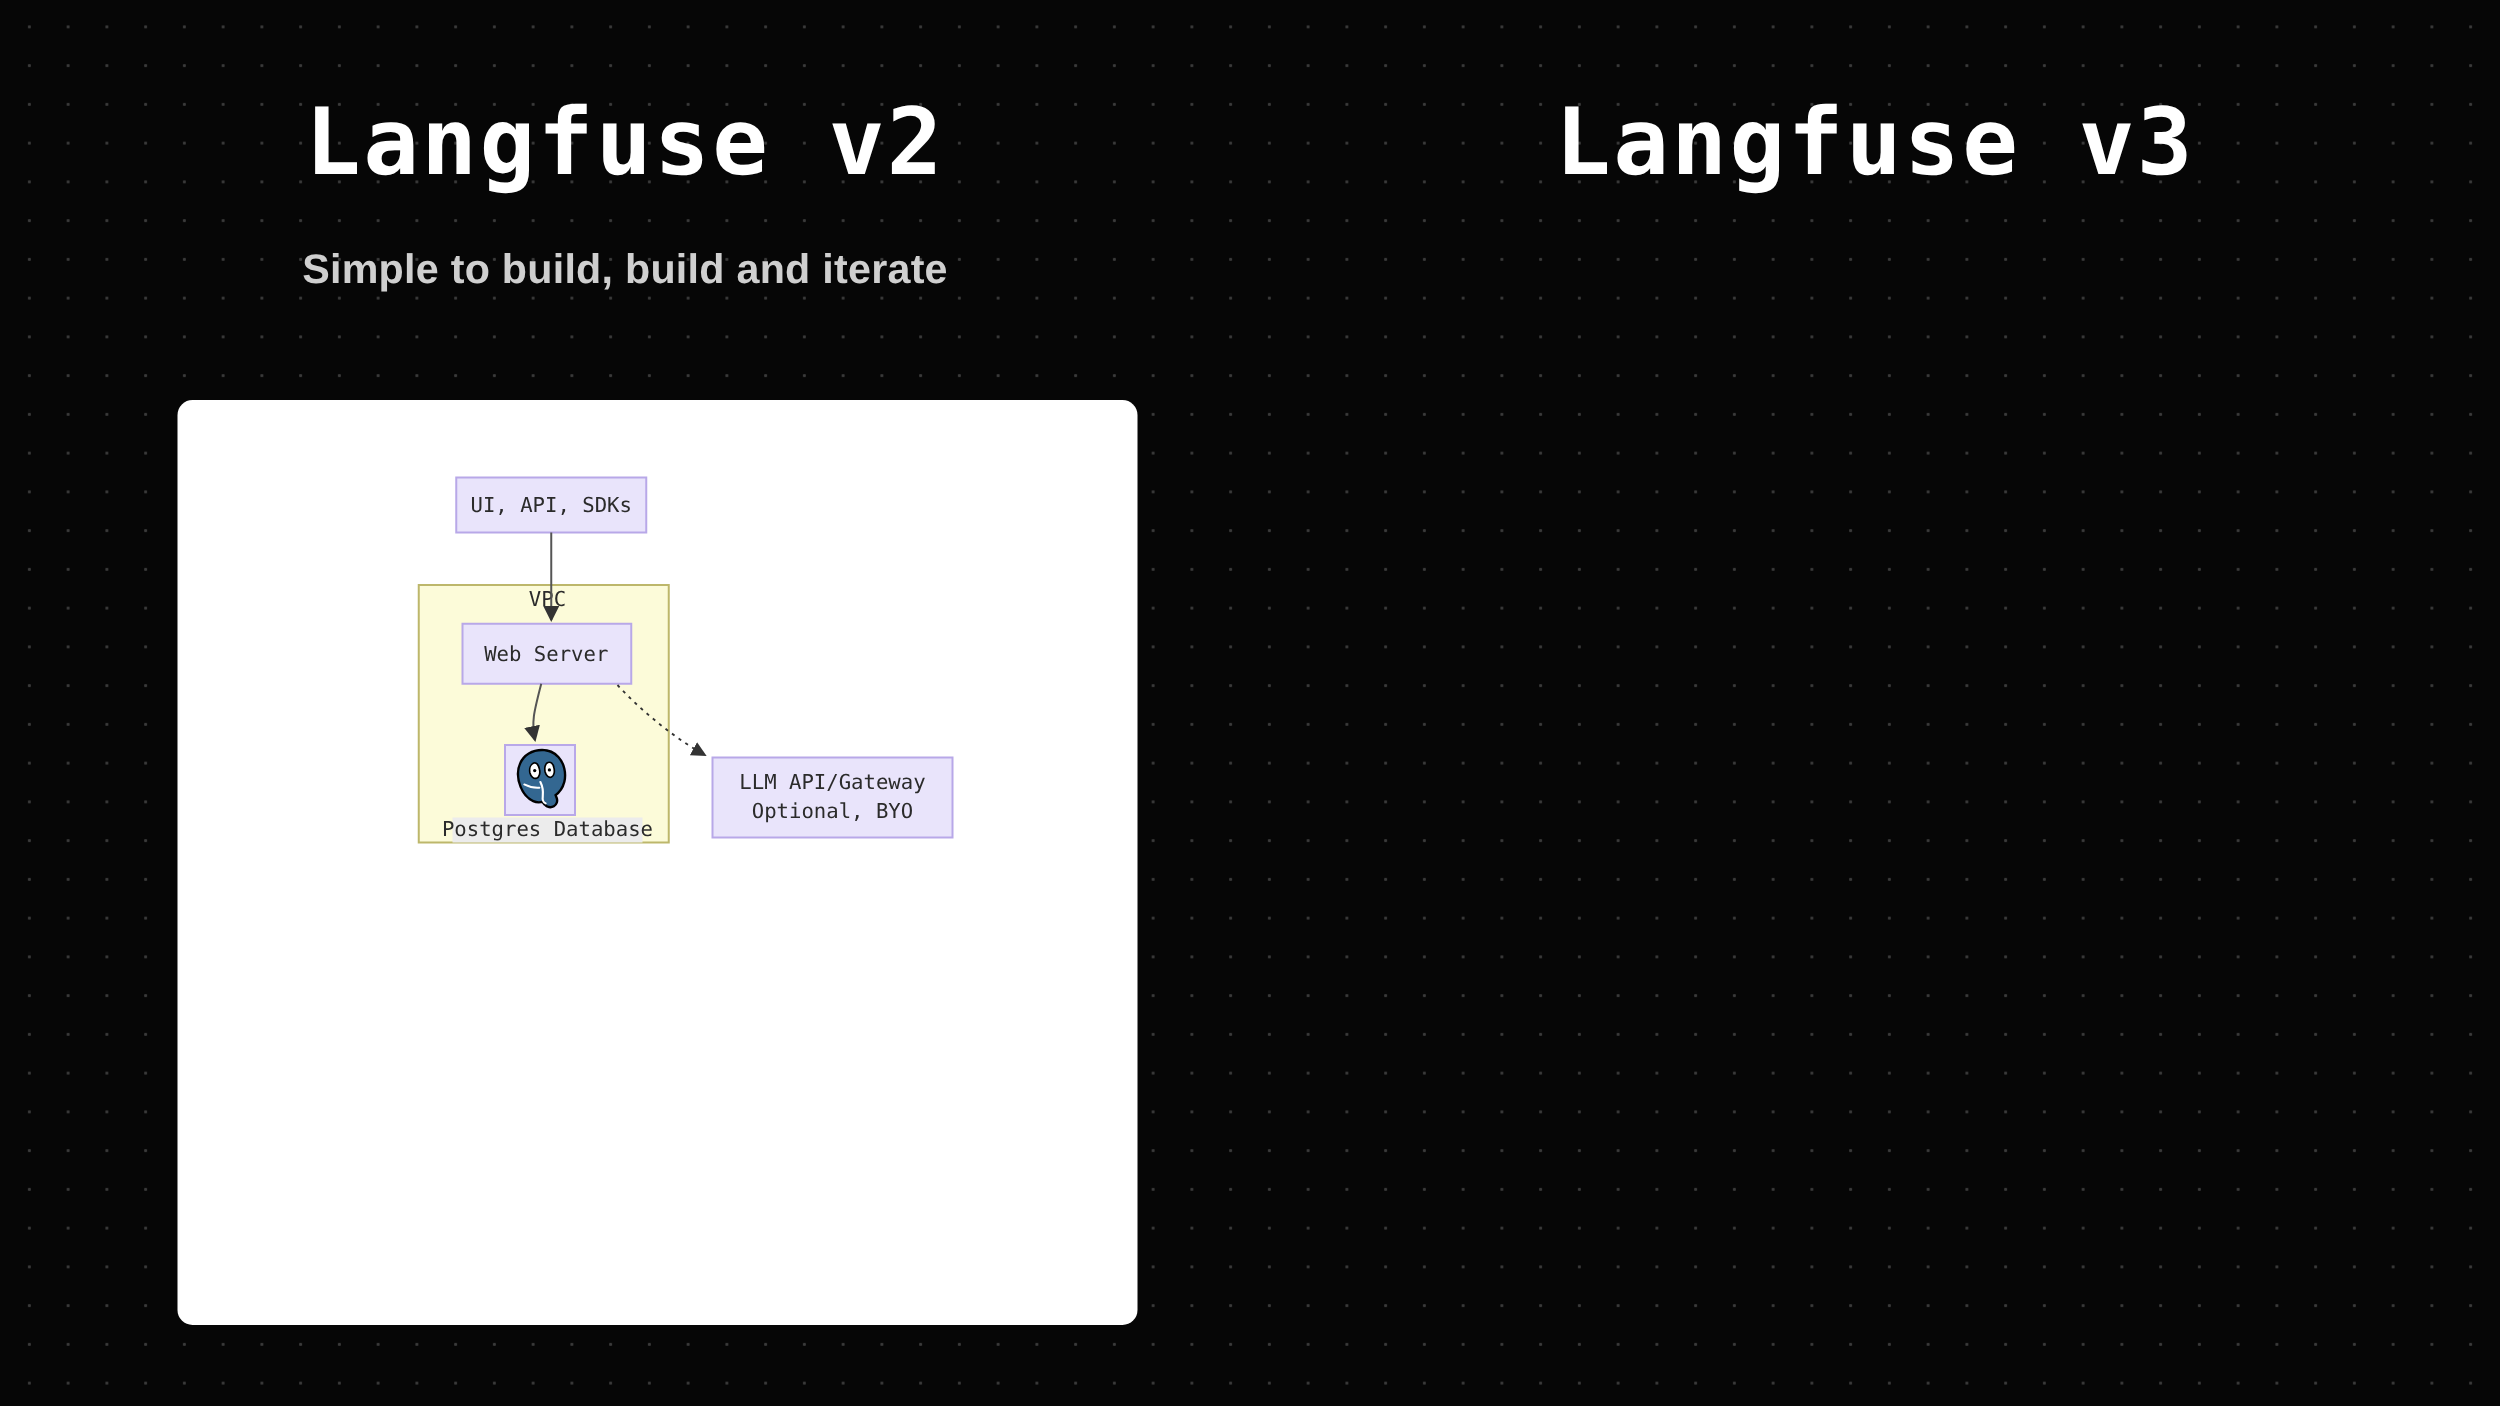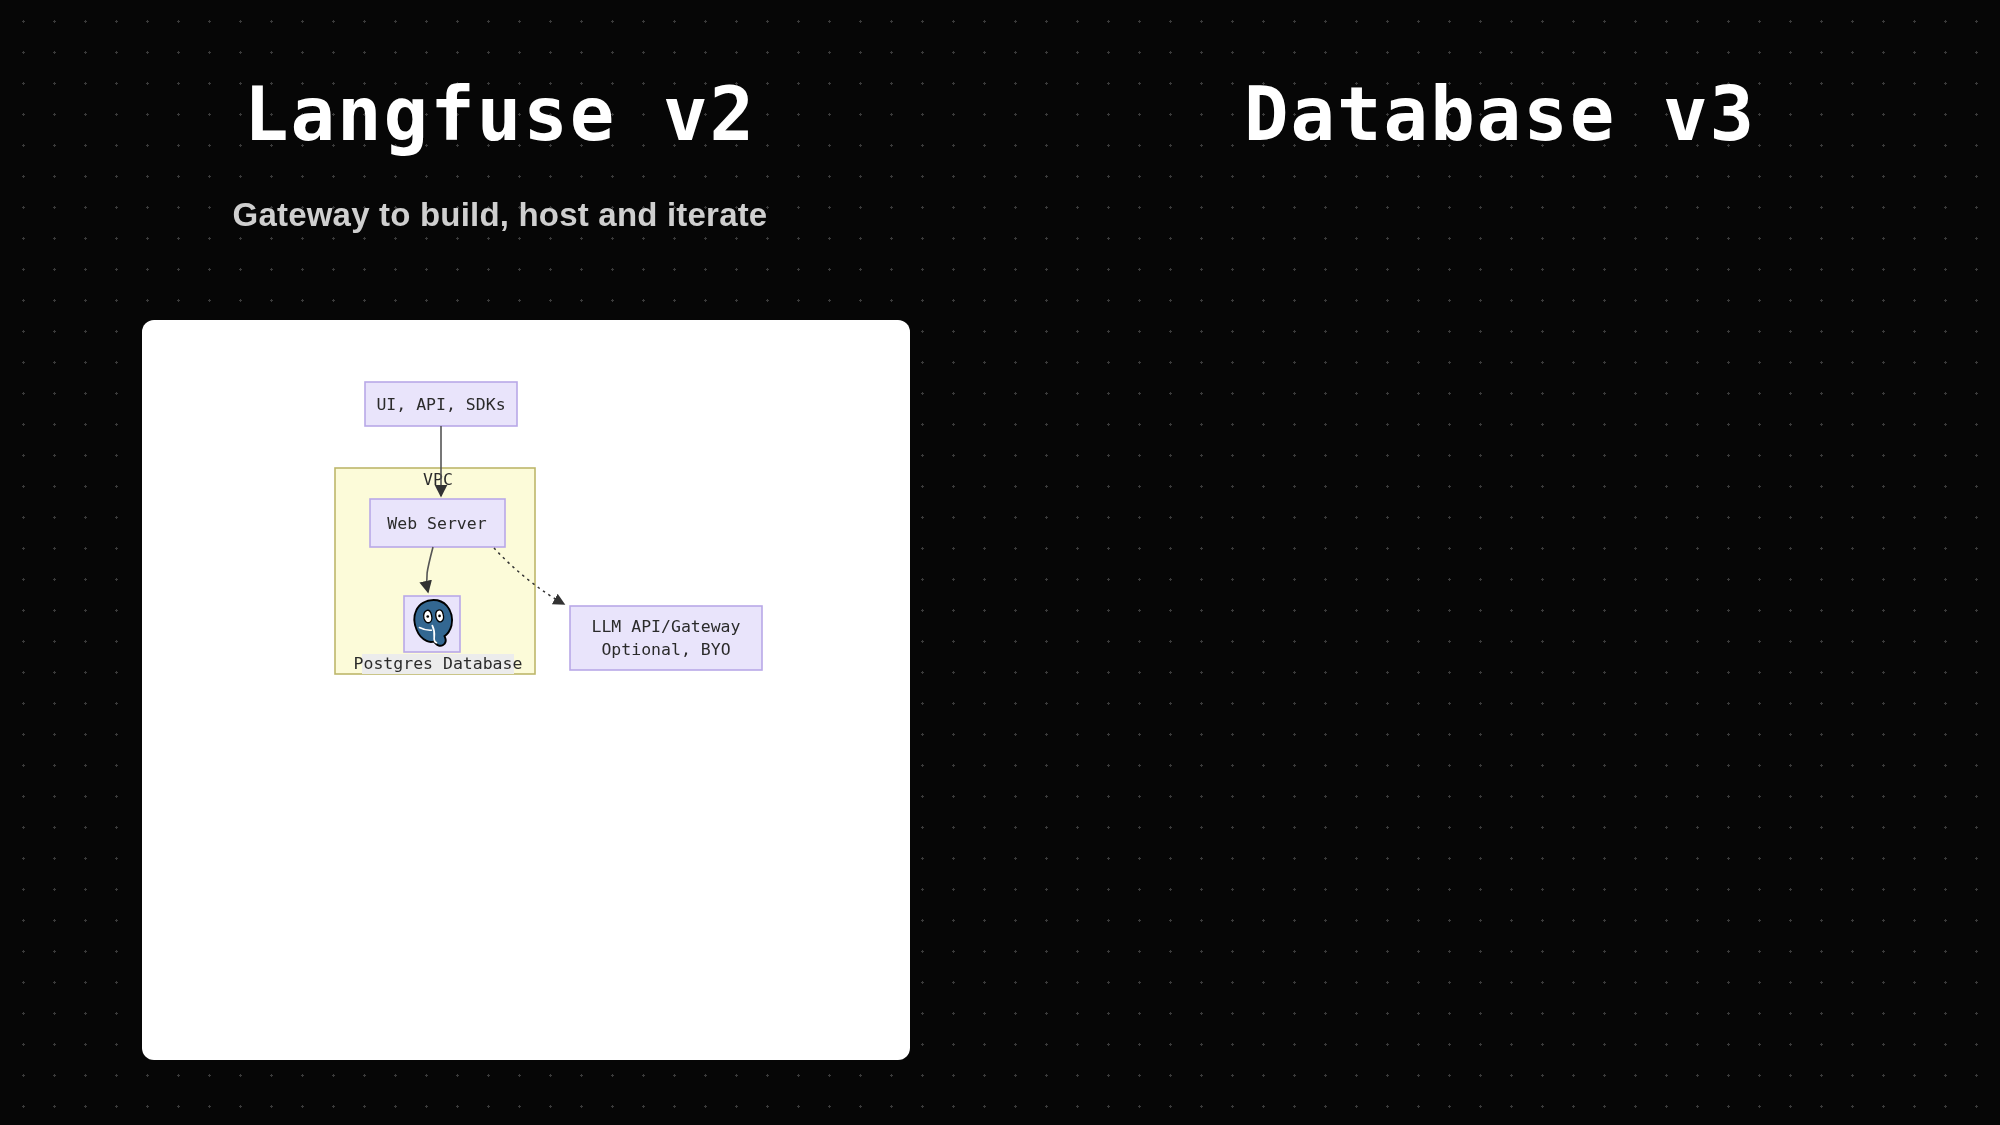--- a/index.html
+++ b/index.html
@@ -62,21 +62,21 @@
   .edge-dot{ fill:none; stroke:#333333; stroke-width:1.5; stroke-dasharray:2.5 4; }
 </style>
 </head>
 <body>
 
 <div id="root">
 
   <div class="panel left">
 
     <div class="head title">Langfuse v2</div>
-    <div class="head subtitle">Gateway to build, host and iterate</div>
+    <div class="head subtitle">Simple to build, build and iterate</div>
 
     <div class="card left">
       <svg class="diagram" viewBox="0 0 768 740">
         <defs>
           <marker id="ah1" markerWidth="9" markerHeight="9" refX="7" refY="4.5" orient="auto">
             <path d="M0,0.5 L8,4.5 L0,8.5 z" fill="#333"></path>
           </marker>
           <marker id="ah1d" markerWidth="9" markerHeight="9" refX="7" refY="4.5" orient="auto">
             <path d="M0,0.5 L8,4.5 L0,8.5 z" fill="#333"></path>
           </marker>
@@ -127,17 +127,17 @@
           <rect class="nodebox" x="428" y="286" width="192" height="64"></rect>
           <text class="ntext" x="524" y="307">LLM API/Gateway</text>
           <text class="ntext" x="524" y="330">Optional, BYO</text>
         </g>
       </svg>
     </div>
   </div>
 
   <div class="panel right">
 
-    <div class="head title">Database v3</div>
+    <div class="head title">Langfuse v3</div>
 
   </div>
 
 </div>
 
 </body></html>

